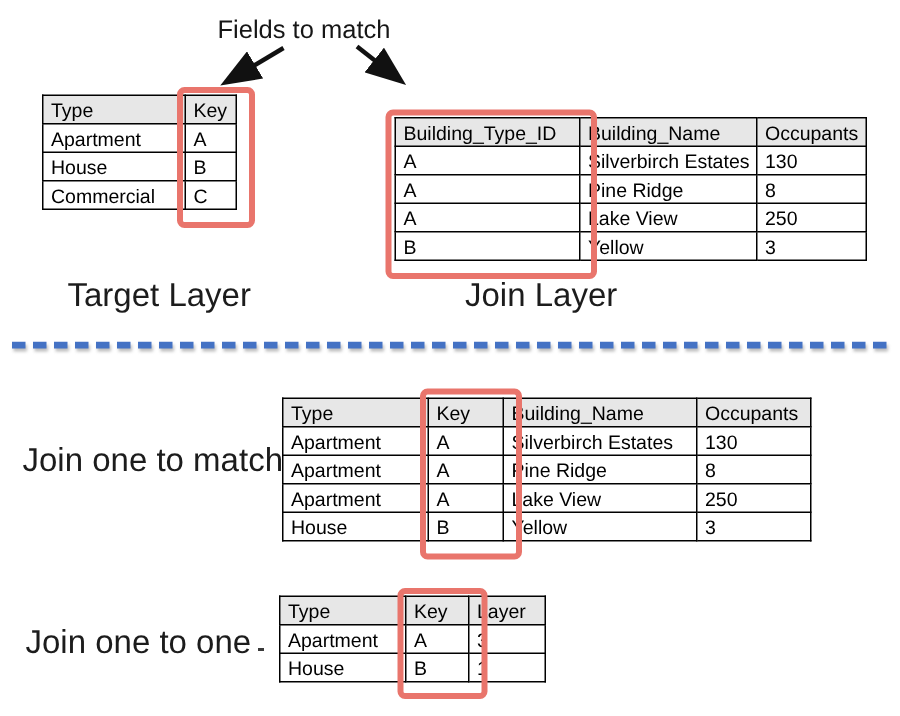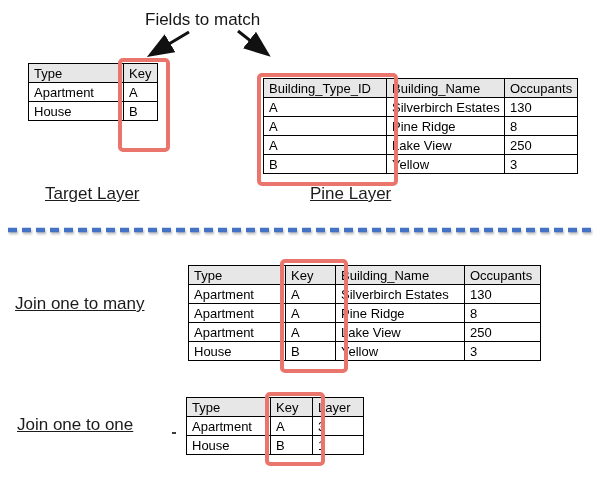--- a/index.html
+++ b/index.html
@@ -11,21 +11,21 @@
   html,body{margin:0;padding:0;background:#fff;}
   .canvas{
     position:relative;width:600px;height:477px;background:#fff;overflow:hidden;
     font-family:"Liberation Sans",sans-serif;color:#1c1c1c;
   }
   .title{
     position:absolute;left:145px;top:10px;font-size:17px;color:#161616;
     white-space:nowrap;
   }
   .lbl{
-    position:absolute;font-size:17px;color:#1c1c1c;white-space:nowrap;text-decoration:underline;
+    position:absolute;font-size:22px;color:#1c1c1c;white-space:nowrap;
   }
   .arrows{position:absolute;left:0;top:0;}
   .tbl-wrap{position:absolute;}
   table.tbl{
     border-collapse:collapse;table-layout:fixed;
     font-family:"Liberation Sans",sans-serif;font-size:13px;color:#000;
   }
   table.tbl th,table.tbl td{
     border:1px solid var(--table-border);
     height:18px;padding:0 2px 0 5px;text-align:left;vertical-align:middle;
@@ -73,20 +73,24 @@
         </thead>
         <tbody>
           <tr>
             <td>Apartment</td>
             <td>A</td>
           </tr>
           <tr>
             <td>House</td>
             <td>B</td>
           </tr>
+          <tr>
+            <td>Commercial</td>
+            <td>C</td>
+          </tr>
         </tbody>
       </table>
     <div class="hl" style="left:90px;top:-5px;width:44px;height:86px"></div>
   </div>
   <div class="lbl" style="left:45px;top:184px">Target Layer</div>
 
   <div class="tbl-wrap" style="left:263px;top:78px">
     <table class="tbl">
       <colgroup>
           <col style="width:123px">
@@ -118,27 +122,27 @@
           </tr>
           <tr>
             <td>B</td>
             <td>Yellow</td>
             <td>3</td>
           </tr>
         </tbody>
       </table>
     <div class="hl" style="left:-6px;top:-5px;width:133px;height:105px"></div>
   </div>
-  <div class="lbl" style="left:310px;top:184px">Pine Layer</div>
+  <div class="lbl" style="left:310px;top:184px">Join Layer</div>
 
   <svg class="divider" width="600" height="12" style="top:226px">
     <line x1="8" y1="4" x2="594" y2="4" stroke="#4472c4" stroke-width="4.5" stroke-dasharray="9 5"></line>
   </svg>
 
-  <div class="lbl" style="left:15px;top:294px">Join one to many</div>
+  <div class="lbl" style="left:15px;top:294px">Join one to match</div>
   <div class="tbl-wrap" style="left:188px;top:265px">
     <table class="tbl">
       <colgroup>
           <col style="width:97px">
           <col style="width:50px">
           <col style="width:129px">
           <col style="width:76px">
         </colgroup>
     <thead>
           <tr>

